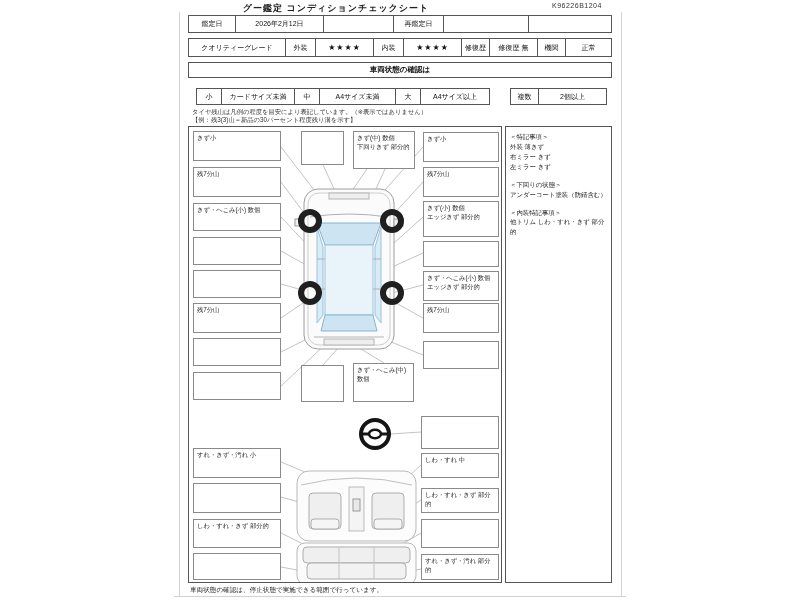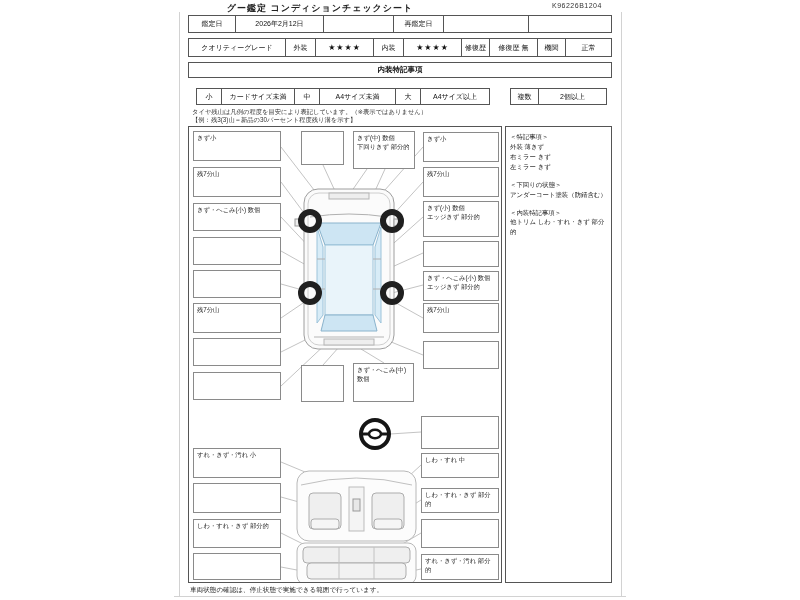--- a/index.html
+++ b/index.html
@@ -1,19 +1,19 @@
 <!DOCTYPE html>
 <html><head>
 <meta charset="utf-8">
 <style>
   html,body{margin:0;padding:0;background:#fff;}
   .page{position:relative;width:800px;height:600px;background:#ffffff;overflow:hidden;
         font-family:"Liberation Sans","DejaVu Sans",sans-serif;color:#111;}
   .edge{position:absolute;background:#d2d2d2;}
-  .title{position:absolute;top:2px;left:0;width:640px;text-align:center;
+  .title{position:absolute;top:2px;left:16px;width:640px;text-align:center;
          font-size:9px;font-weight:bold;letter-spacing:1px;color:#222;}
   .docnum{position:absolute;top:2px;left:552px;font-size:7px;color:#333;letter-spacing:.5px;}
   .trow{position:absolute;display:flex;border:1px solid #555;background:#fff;box-sizing:border-box;}
   .cell{border-right:1px solid #555;display:flex;align-items:center;justify-content:center;
         font-size:7px;color:#111;overflow:hidden;box-sizing:border-box;white-space:nowrap;}
   .cell:last-child{border-right:none;}
   .stars{font-size:8px;letter-spacing:1px;}
   .banner{position:absolute;left:188px;top:62px;width:424px;height:16px;border:1px solid #555;
           display:flex;align-items:center;justify-content:center;font-size:7.5px;font-weight:bold;
           box-sizing:border-box;background:#fff;}
@@ -56,21 +56,21 @@
     <div class="cell" style="width:30px;">外装</div>
     <div class="cell stars" style="width:58px;">★★★★</div>
     <div class="cell" style="width:30px;">内装</div>
     <div class="cell stars" style="width:58px;">★★★★</div>
     <div class="cell" style="width:28px;">修復歴</div>
     <div class="cell" style="width:48px;">修復歴 無</div>
     <div class="cell" style="width:28px;">機関</div>
     <div class="cell" style="width:45px;">正常</div>
   </div>
 
-  <div class="banner">内装特記事項</div>
+  <div class="banner">車両状態の確認は</div>
 
   <div class="trow" style="left:196px;top:88px;width:294px;height:17px;">
     <div class="cell" style="width:25px;">小</div>
     <div class="cell" style="width:73px;">カードサイズ未満</div>
     <div class="cell" style="width:25px;">中</div>
     <div class="cell" style="width:76px;">A4サイズ未満</div>
     <div class="cell" style="width:25px;">大</div>
     <div class="cell" style="width:68px;">A4サイズ以上</div>
   </div>
   <div class="trow" style="left:510px;top:88px;width:97px;height:17px;">

